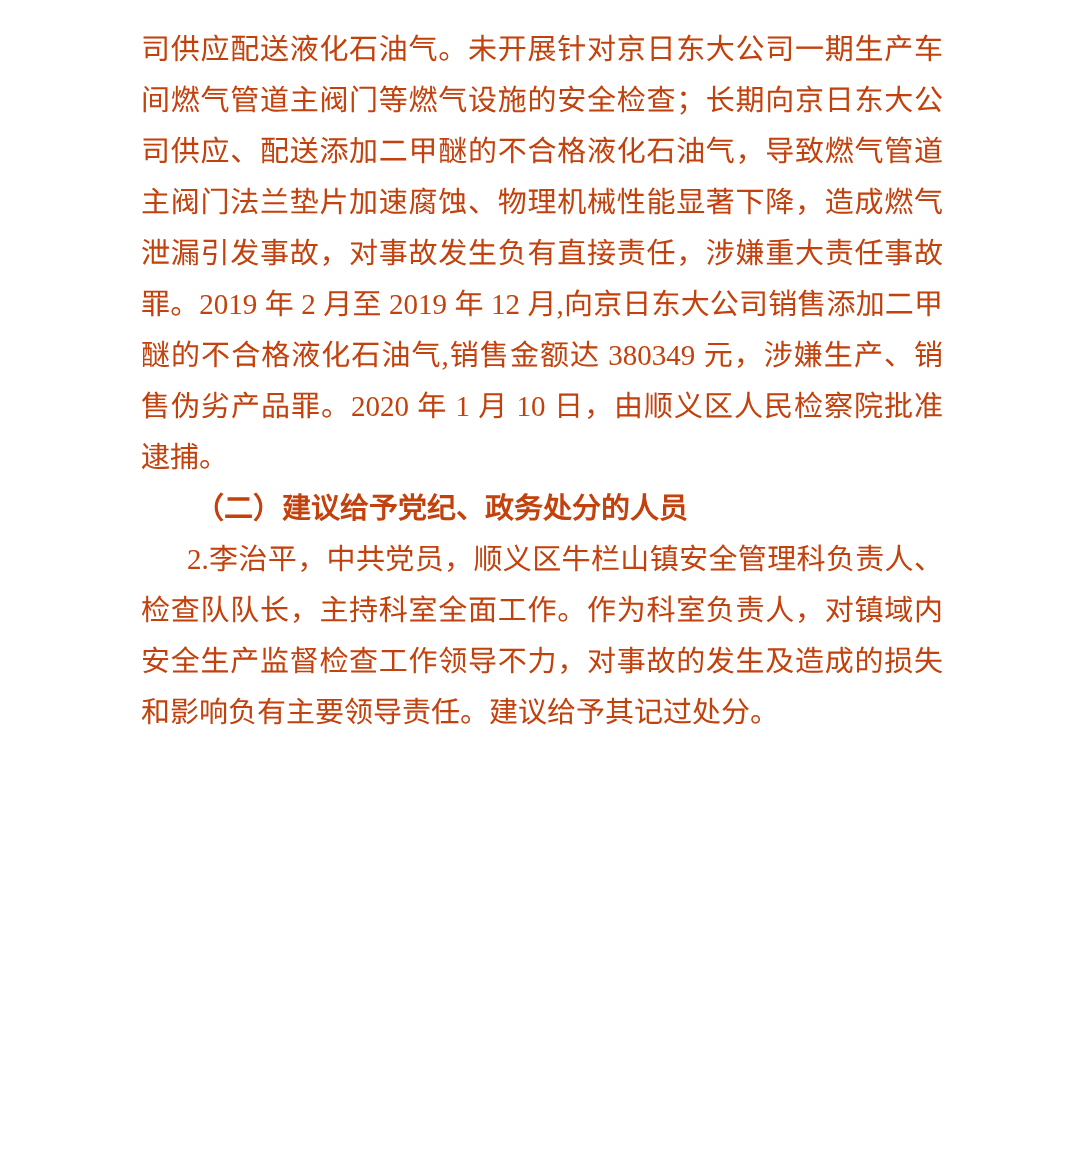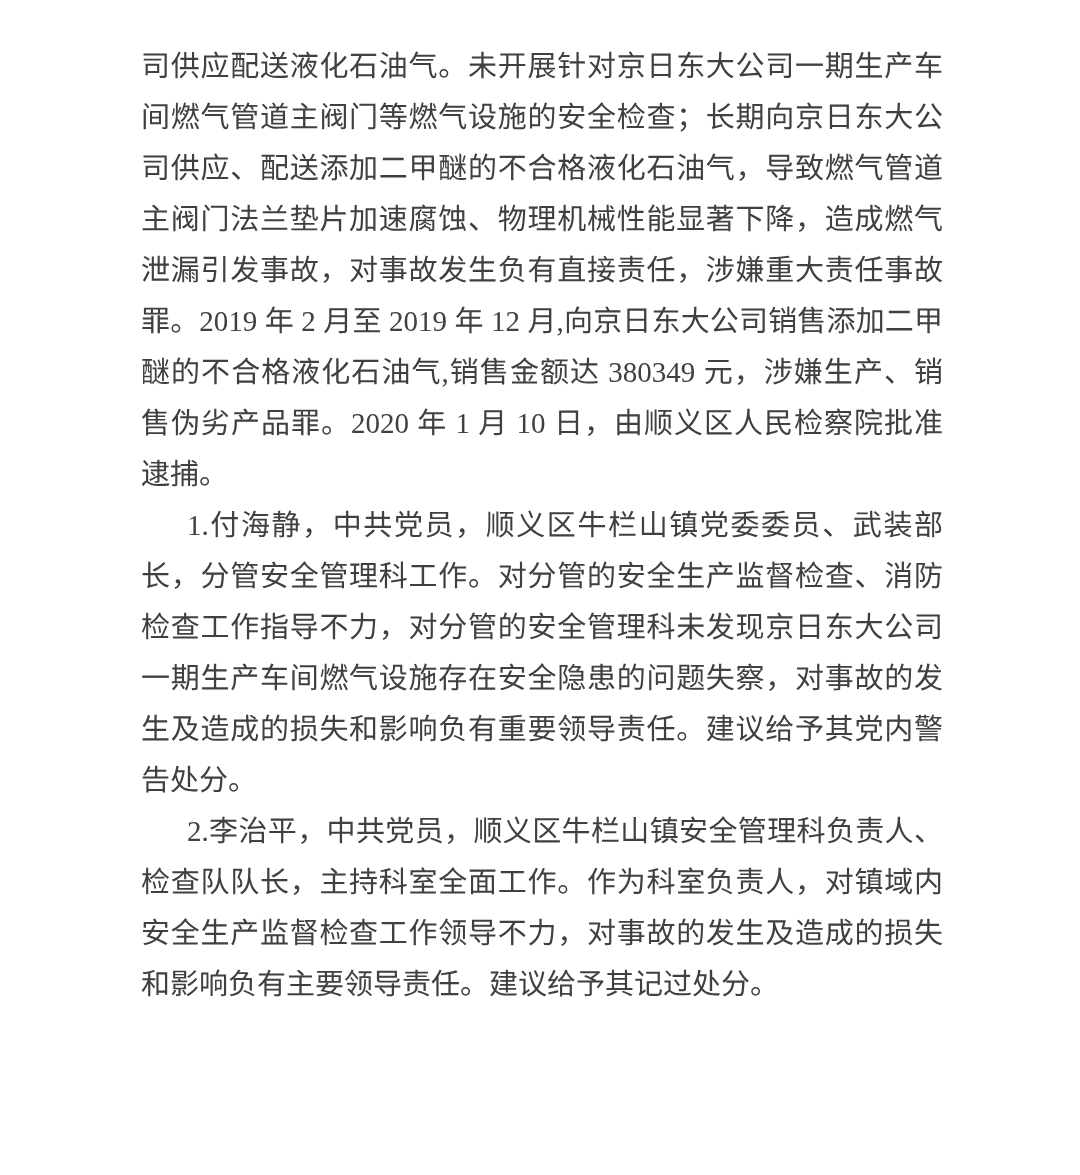--- a/index.html
+++ b/index.html
@@ -10,22 +10,22 @@
   body {
     width: 1080px;
     height: 1175px;
     overflow: hidden;
   }
   .page {
     box-sizing: border-box;
     width: 1080px;
     height: 834px;
     background: #ffffff;
-    padding: 41px 137px 0 141px;
-    color: #404040;
+    padding: 24px 137px 0 141px;
+    color: #c2410c;
     font-family: "Liberation Serif", "DejaVu Serif", serif;
     font-size: 29px;
     line-height: 51px;
     text-align: justify;
     text-justify: inter-ideograph;
   }
   .para {
     margin: 0;
     padding: 0;
     word-break: break-all;
@@ -44,18 +44,18 @@
   }
 </style>
 </head>
 <body>
 
 <div class="page">
 
   <p class="para">司供应配送液化石油气。未开展针对京日东大公司一期生产车间燃气管道主阀门等燃气设施的安全检查；长期向京日东大公司供应、配送添加二甲醚的不合格液化石油气，导致燃气管道主阀门法兰垫片加速腐蚀、物理机械性能显著下降，造成燃气泄漏引发事故，对事故发生负有直接责任，涉嫌重大责任事故罪。2019 年 2 月至 2019 年 12 月,向京日东大公司销售添加二甲醚的不合格液化石油气,销售金额达 380349 元，涉嫌生产、销售伪劣产品罪。2020 年 1 月 10 日，由顺义区人民检察院批准逮捕。</p>
 
 
+  <h2 class="section-heading">（二）建议给予党纪、政务处分的人员</h2>
 
-  <p class="para indent">1.付海静，中共党员，顺义区牛栏山镇党委委员、武装部长，分管安全管理科工作。对分管的安全生产监督检查、消防检查工作指导不力，对分管的安全管理科未发现京日东大公司一期生产车间燃气设施存在安全隐患的问题失察，对事故的发生及造成的损失和影响负有重要领导责任。建议给予其党内警告处分。</p>
 
   <p class="para indent">2.李治平，中共党员，顺义区牛栏山镇安全管理科负责人、检查队队长，主持科室全面工作。作为科室负责人，对镇域内安全生产监督检查工作领导不力，对事故的发生及造成的损失和影响负有主要领导责任。建议给予其记过处分。</p>
 
 </div>
 
 </body></html>

